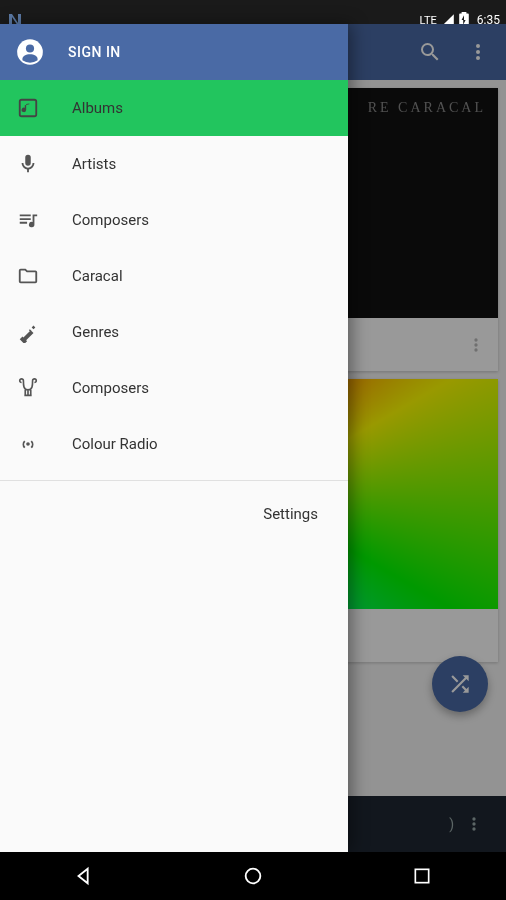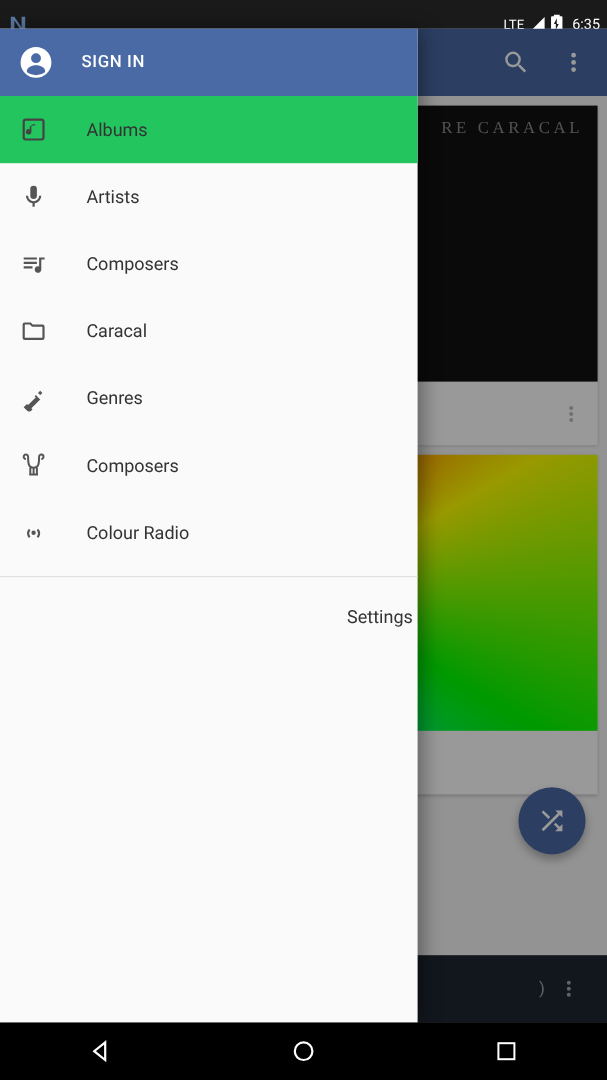--- a/index.html
+++ b/index.html
@@ -33,21 +33,21 @@
 .now-playing { position: absolute; bottom: 0; left: 0; right: 0; height: 56px; background: #1f2732; display: flex; align-items: center; justify-content: flex-end; padding: 0 12px; color: #9aa; font-size: 14px; }
 
 .drawer { position: absolute; top: 24px; left: 0; width: 348px; bottom: 48px; background: #fafafa; z-index: 10; box-shadow: 4px 0 16px rgba(0,0,0,0.4); display: flex; flex-direction: column; text-align: right; }
 .drawer-header { height: 56px; background: #4a6aa5; display: flex; align-items: center; padding: 0 16px; gap: 24px; }
 .drawer-header .label { color: #fff; font-size: 14px; font-weight: 500; letter-spacing: 0.5px; }
 
 .drawer-item { height: 56px; display: flex; align-items: center; padding: 0 16px; gap: 32px; font-size: 15px; color: #333; }
 .drawer-item.selected { background: #22c55e; }
 .drawer-item .icon { width: 24px; height: 24px; display: flex; align-items: center; justify-content: center; color: #555; }
 .drawer-divider { height: 1px; background: #e0e0e0; margin: 8px 0; }
-.drawer-settings { padding: 16px 4px; font-size: 15px; color: #333; }
+.drawer-settings { padding: 16px 30px; font-size: 15px; color: #333; }
 
 .nav-bar { position: absolute; bottom: 0; left: 0; right: 0; height: 48px; background: #000; display: flex; align-items: center; justify-content: space-around; }
 .nav-btn { width: 80px; height: 48px; display: flex; align-items: center; justify-content: center; color: #fff; }
 
 svg { display: block; }
 </style>
 </head>
 <body>
 
 <div class="status-bar">

